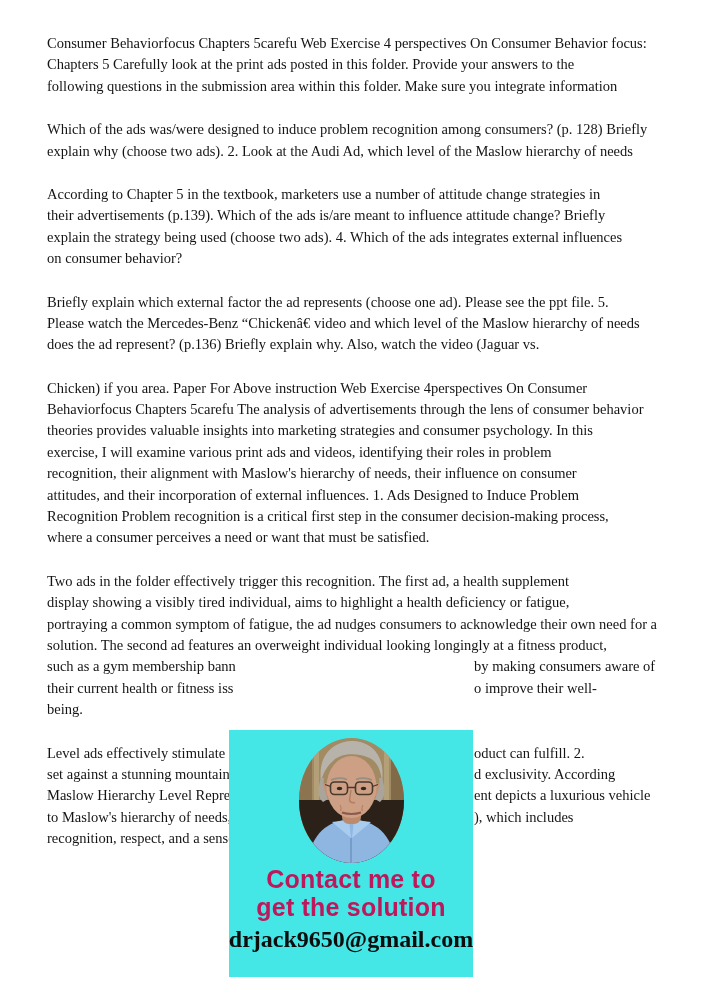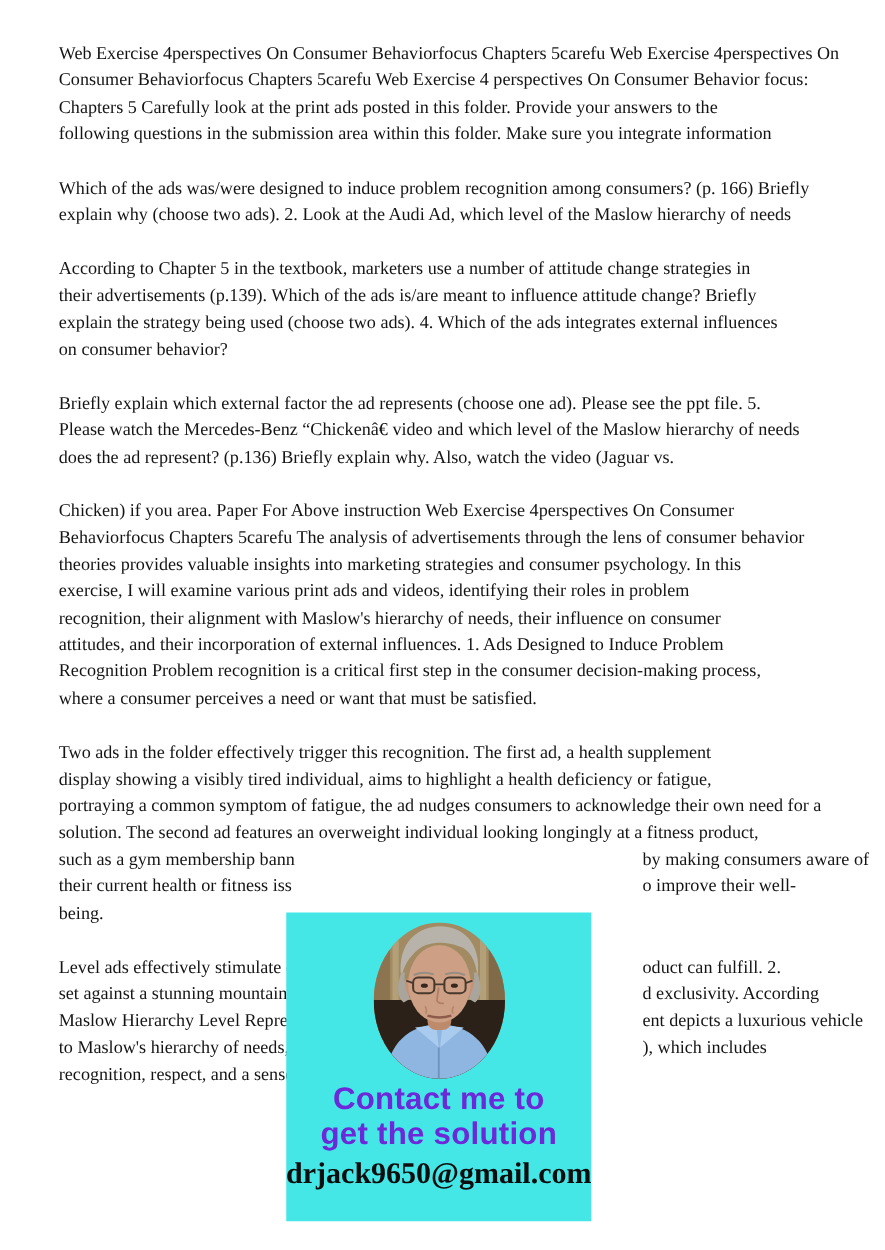--- a/index.html
+++ b/index.html
@@ -22,21 +22,20 @@
     position:relative;
     height:21.4px;
     line-height:21.4px;
     white-space:nowrap;
   }
   .rf{
     position:absolute;
     left:427px;
     top:0;
     white-space:nowrap;
-    margin-left:40px;
   }
   
   .promo{
     position:absolute;
     left:229px;top:730px;
     width:244px;height:247px;
     background:#45e6e6;
     z-index:5;
     display:flex;
     flex-direction:column;
@@ -47,47 +46,46 @@
     margin-top:8px;
     flex:0 0 auto;
   }
   .photo-wrap svg{display:block;width:105px;height:125px;}
   .contact-heading{
     margin-top:2px;
     font-family:"Liberation Sans", sans-serif;
     font-weight:700;
     font-size:25px;
     line-height:28px;
-    color:#6d28d9;
+    color:#be185d;
     text-align:center;
     letter-spacing:0.2px;
   }
   .email{
     margin-top:5px;
     font-family:"Liberation Serif", serif;
     font-weight:700;
     font-size:24px;
     color:#0d0d0d;
     text-align:right;
   }
 </style>
 </head>
 <body>
 
 <div class="doc">
 
   <div class="para">
-    <div class="line">Web Exercise 4perspectives On Consumer Behaviorfocus Chapters 5carefu Web Exercise 4perspectives On</div>
     <div class="line">Consumer Behaviorfocus Chapters 5carefu Web Exercise 4 perspectives On Consumer Behavior focus:</div>
     <div class="line">Chapters 5 Carefully look at the print ads posted in this folder. Provide your answers to the</div>
     <div class="line">following questions in the submission area within this folder. Make sure you integrate information</div>
   </div>
 
   <div class="para">
-    <div class="line">Which of the ads was/were designed to induce problem recognition among consumers? (p. 166) Briefly</div>
+    <div class="line">Which of the ads was/were designed to induce problem recognition among consumers? (p. 128) Briefly</div>
     <div class="line">explain why (choose two ads). 2. Look at the Audi Ad, which level of the Maslow hierarchy of needs</div>
   </div>
 
   <div class="para">
     <div class="line">According to Chapter 5 in the textbook, marketers use a number of attitude change strategies in</div>
     <div class="line">their advertisements (p.139). Which of the ads is/are meant to influence attitude change? Briefly</div>
     <div class="line">explain the strategy being used (choose two ads). 4. Which of the ads integrates external influences</div>
     <div class="line">on consumer behavior?</div>
   </div>
 

